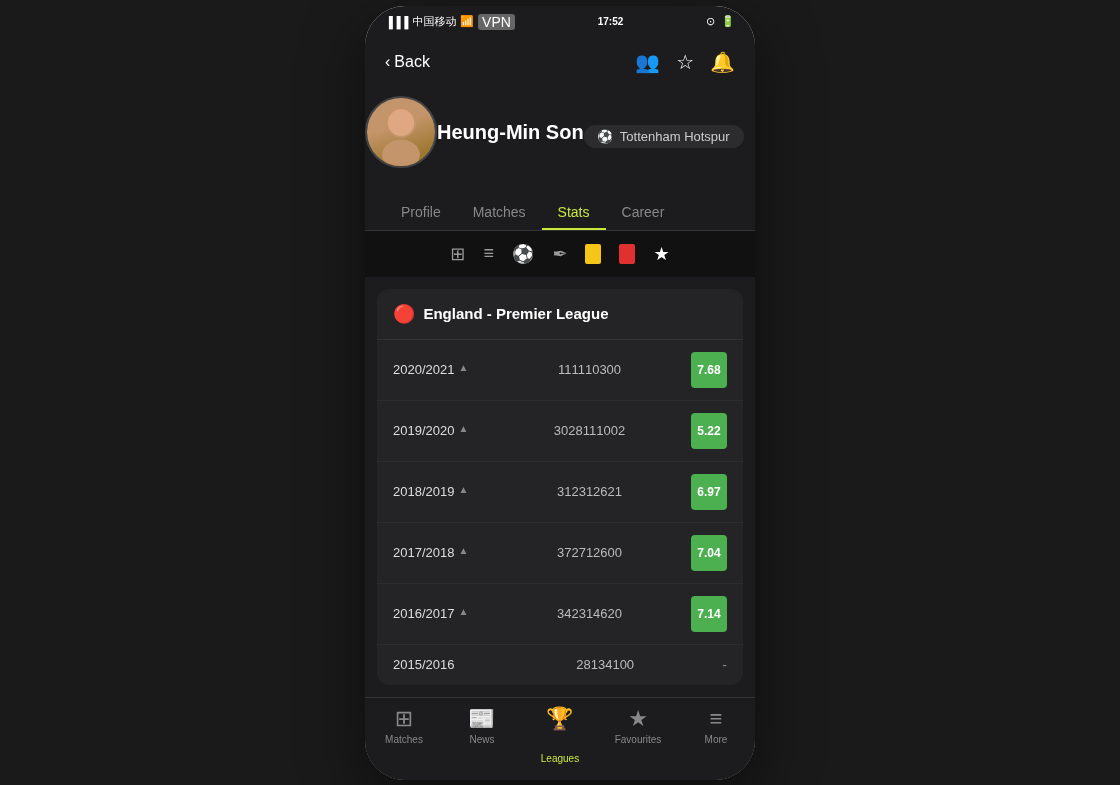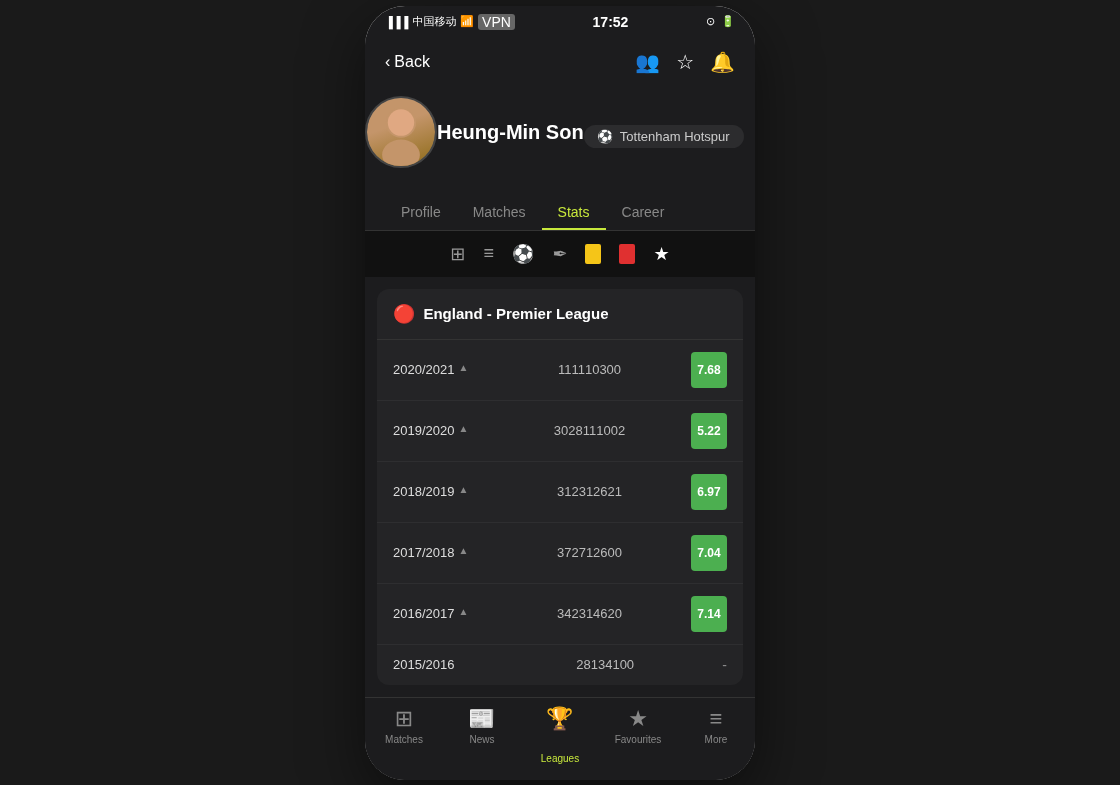--- a/index.html
+++ b/index.html
@@ -22,21 +22,21 @@
     .status-bar {
       background: #1c1c1e;
       color: #fff;
       font-size: 11px;
       padding: 8px 20px;
       display: flex;
       justify-content: space-between;
       align-items: center;
     }
     .status-left { display: flex; align-items: center; gap: 4px; }
-    .status-center { font-weight: 600; font-size: 14px; }
+    .status-center { font-weight: 600; font-size: 10px; }
     .status-right { display: flex; align-items: center; gap: 6px; font-size: 11px; }
     .app-content {
       background: #1c1c1e;
       min-height: 650px;
     }
     .nav-bar {
       background: #1c1c1e;
       padding: 12px 20px;
       display: flex;
       justify-content: space-between;

